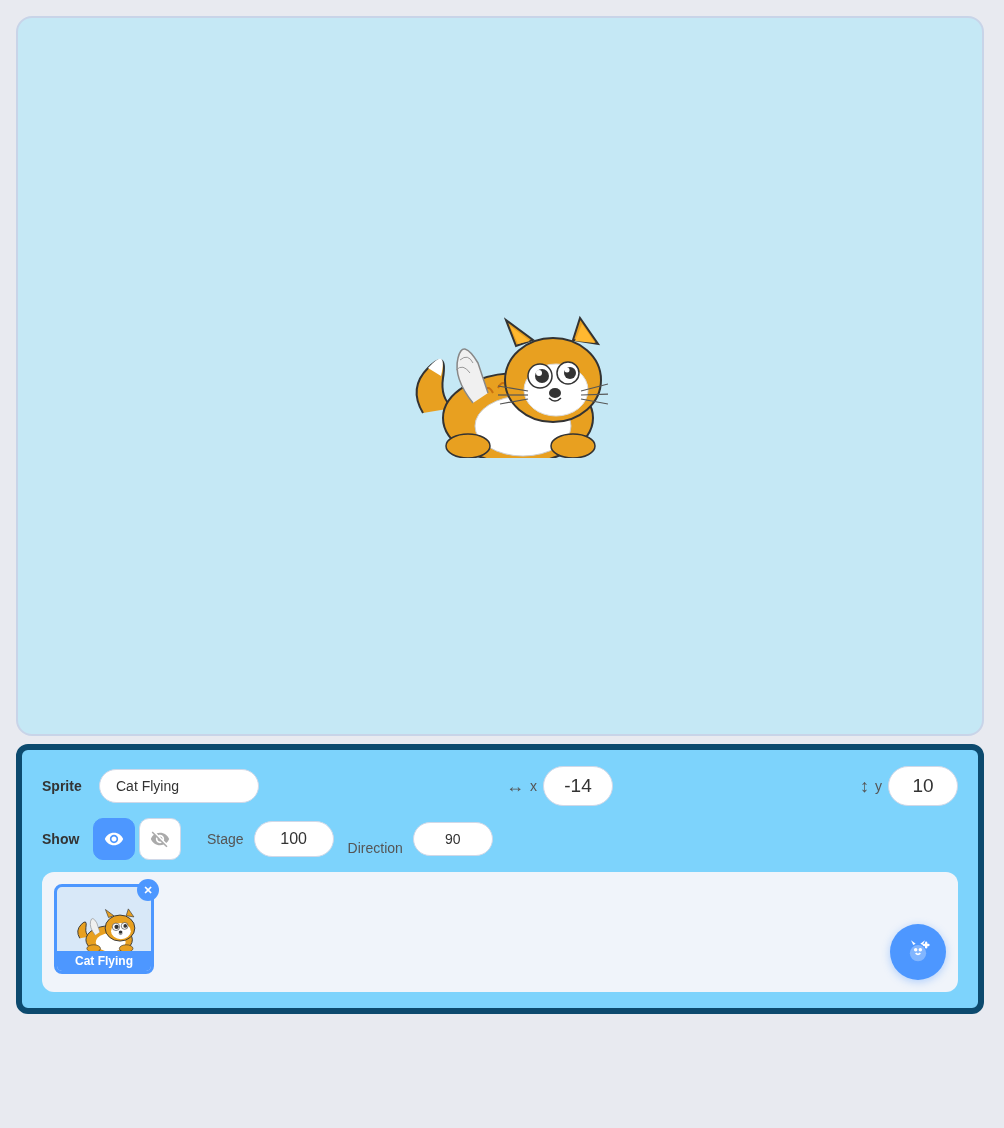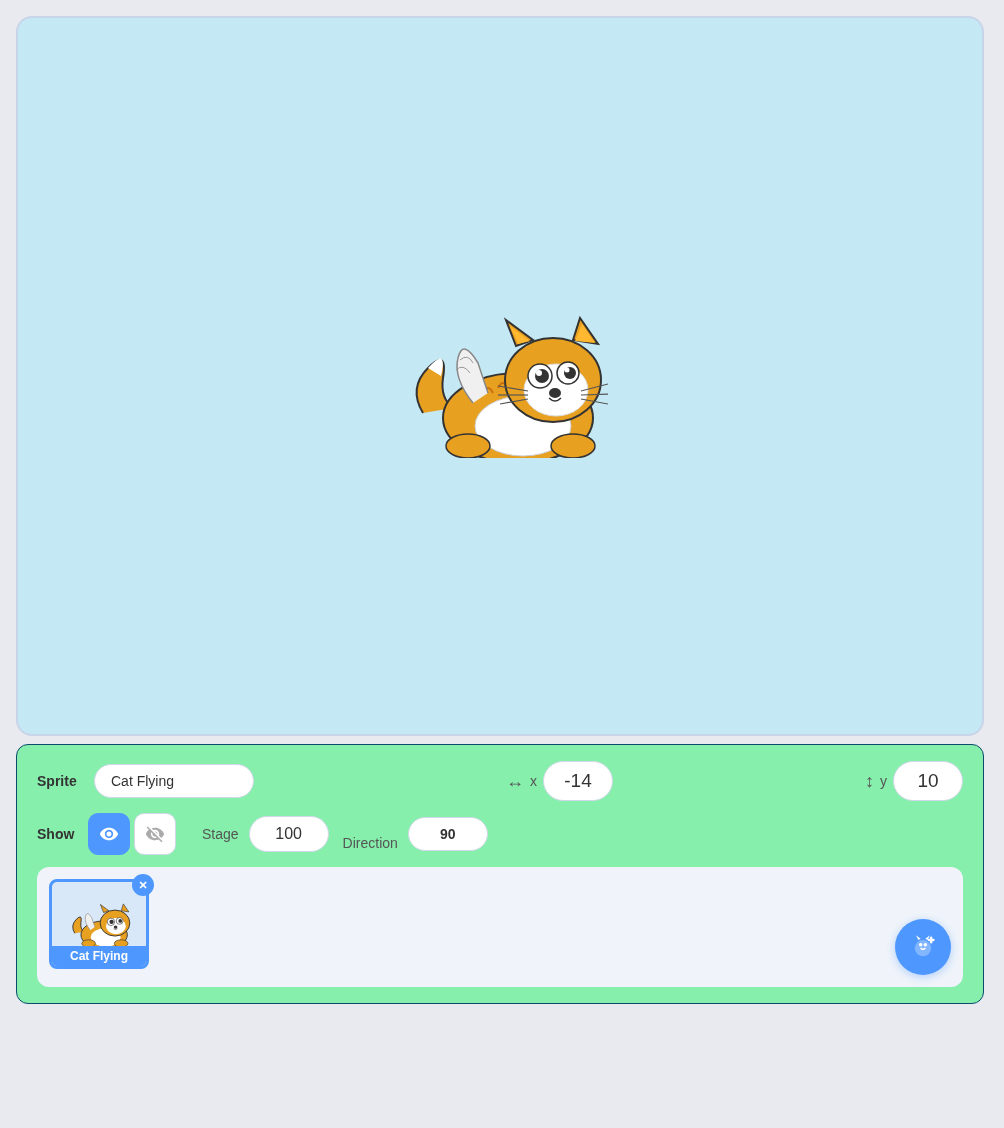--- a/index.html
+++ b/index.html
@@ -43,23 +43,23 @@
       height: 150px;
     }
 
     .bottom-panel {
       display: flex;
       gap: 8px;
       width: 968px;
     }
 
     .sprite-panel {
-      background: #86efac;
+      background: #7dd3fc;
       border-radius: 12px;
-      border: 1px solid #0c4a6e;
+      border: 6px solid #0c4a6e;
       flex: 1;
       padding: 16px 20px;
     }
 
     .sprite-row {
       display: flex;
       align-items: center;
       gap: 12px;
       margin-bottom: 12px;
     }
@@ -188,21 +188,20 @@
     .direction-input {
       background: white;
       border: 1.5px solid #d0d8e8;
       border-radius: 20px;
       padding: 8px 14px;
       font-size: 14px;
       width: 80px;
       text-align: center;
       color: #333;
       outline: none;
-      font-weight: bold;
     }
 
     .sprites-list-area {
       background: #f0f4fa;
       border-radius: 12px;
       padding: 12px;
       margin-top: 12px;
       position: relative;
       min-height: 120px;
     }

